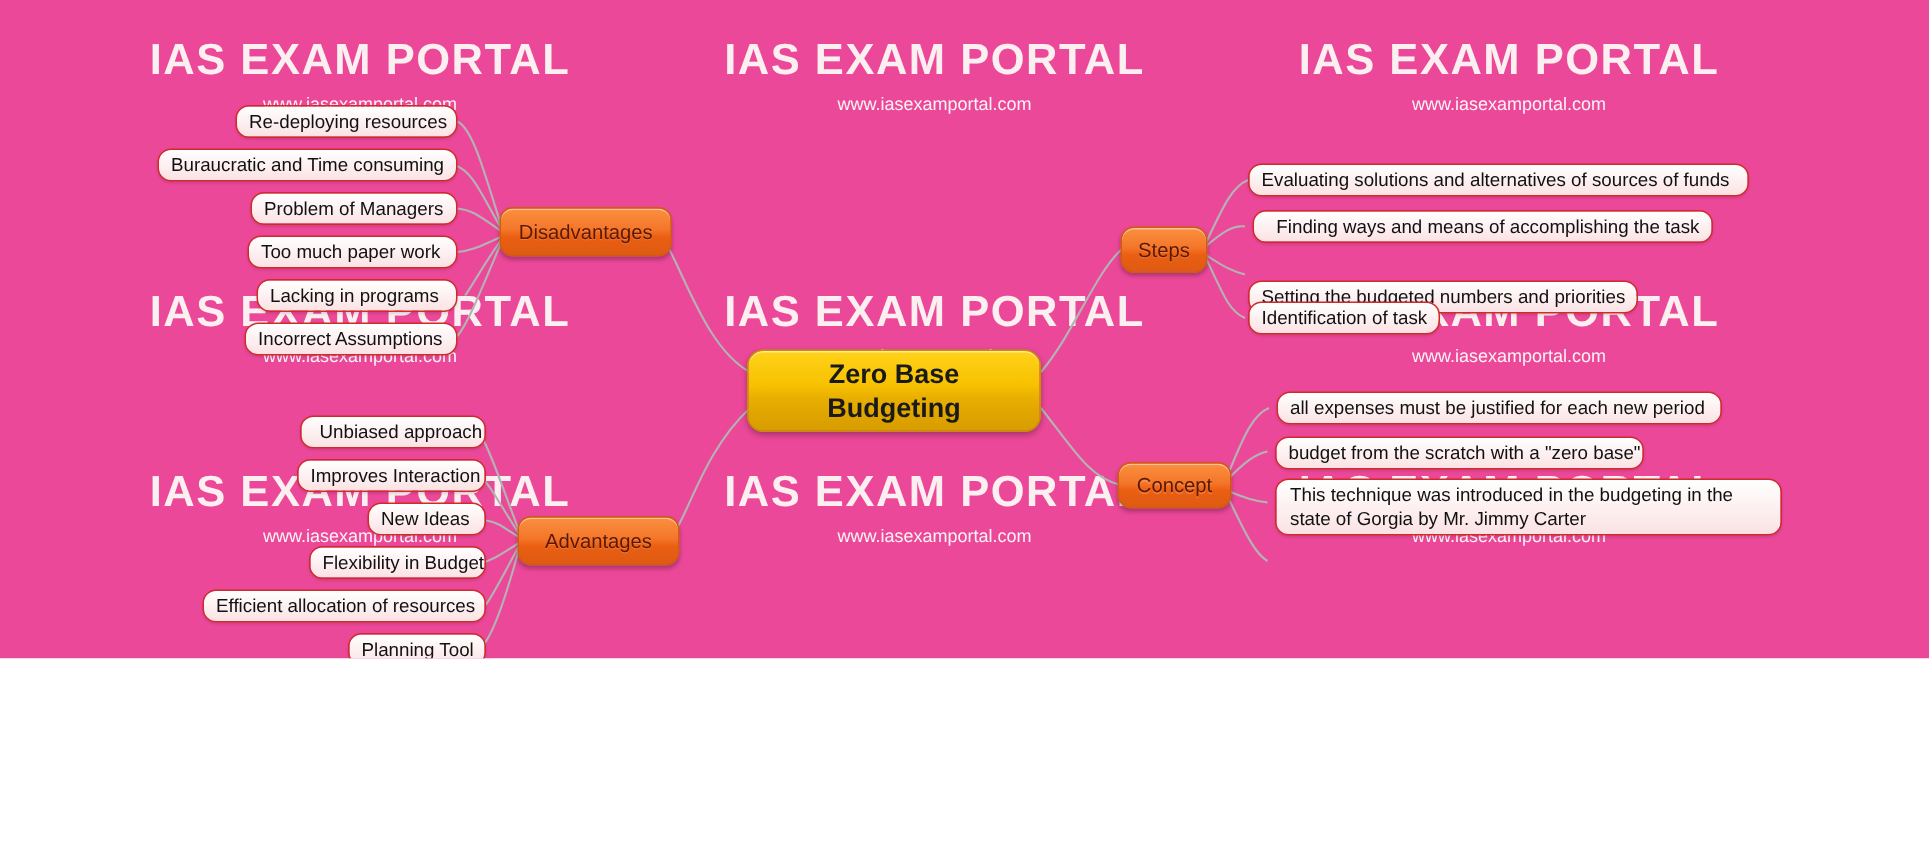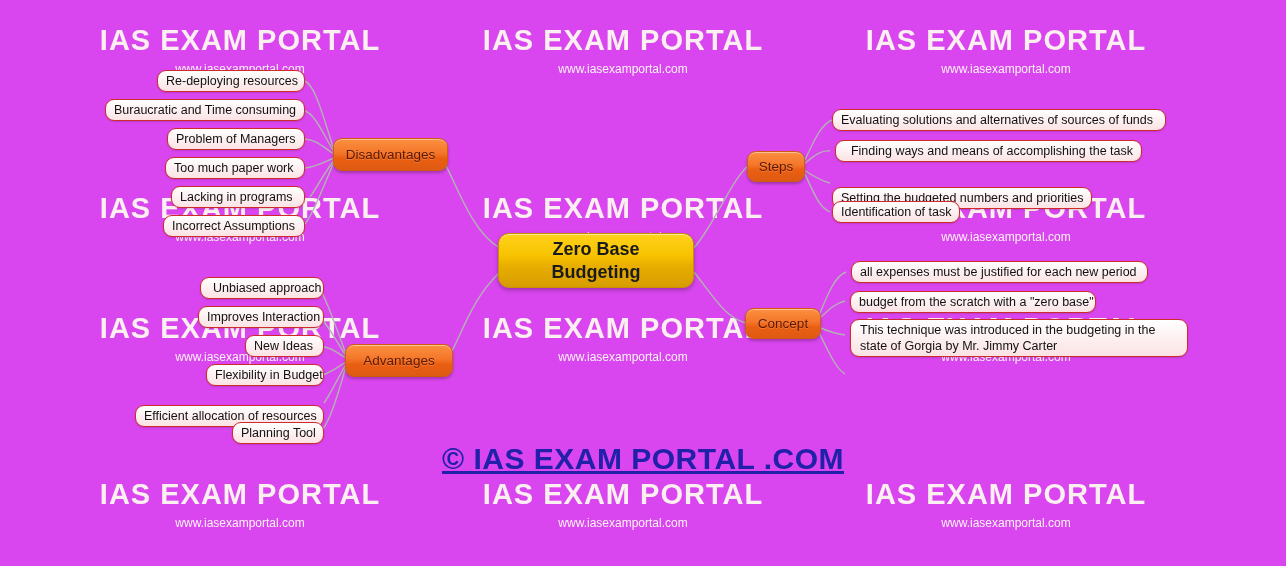--- a/index.html
+++ b/index.html
@@ -3,22 +3,22 @@
 <meta charset="utf-8">
 <style>
   html, body {
     margin: 0;
     padding: 0;
     background: #ffffff;
   }
   #canvas {
     position: relative;
     width: 1286px;
-    height: 566px;
-    background: #d946ef;
+    height: 439px;
+    background: #ec4899;
     overflow: hidden;
     font-family: "Liberation Sans", sans-serif;
   }
 
   
   #watermarks {
     position: absolute;
     left: 0; top: 0;
     width: 1286px;
     height: 566px;
@@ -267,21 +267,21 @@
   </div>
   <div class="node node-leaf" style="left:198px; top:306px; width:126px; height:22px;">
     <span>Improves Interaction</span>
   </div>
   <div class="node node-leaf" style="left:245px; top:335px; width:79px; height:22px;">
     <span>New Ideas</span>
   </div>
   <div class="node node-leaf" style="left:206px; top:364px; width:118px; height:22px;">
     <span>Flexibility in Budget</span>
   </div>
-  <div class="node node-leaf" style="left:135px; top:405px; width:189px; height:22px;">
+  <div class="node node-leaf" style="left:135px; top:393px; width:189px; height:22px;">
     <span>Efficient allocation of resources</span>
   </div>
   <div class="node node-leaf" style="left:232px; top:422px; width:92px; height:22px;">
     <span>Planning Tool</span>
   </div>
 
   <div class="node node-branch" style="left:747px; top:151px; width:58px; height:31px;">
     <span>Steps</span>
   </div>
 

